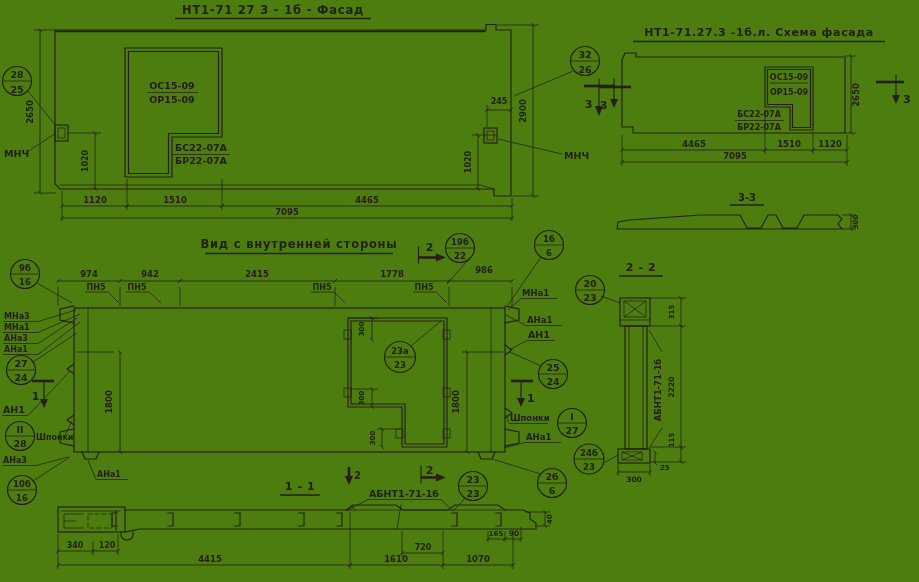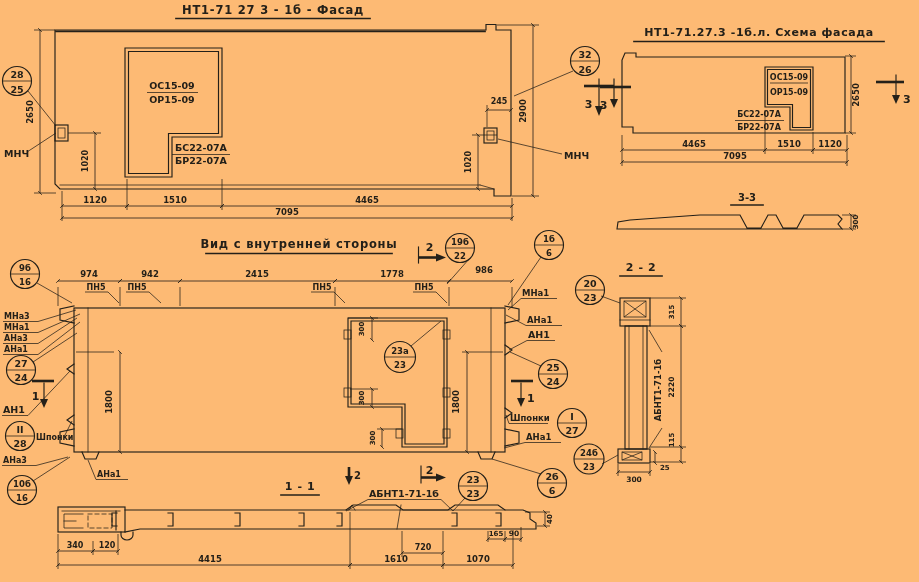--- a/index.html
+++ b/index.html
@@ -1,17 +1,17 @@
 <!DOCTYPE html>
 <html><head>
 <meta charset="utf-8">
 <style>
   html,body{margin:0;padding:0}
   body{background:#cfccc5;font-family:"DejaVu Sans",sans-serif}
-  .sheet{position:relative;width:919px;height:582px;background:#fdba74;overflow:hidden;box-shadow:0 0 4px rgba(0,0,0,.4)}
+  .sheet{position:relative;width:919px;height:582px;background:#4d7c0f;overflow:hidden;box-shadow:0 0 4px rgba(0,0,0,.4)}
   svg{display:block}
   text{fill:#242019;font-family:"DejaVu Sans",sans-serif;font-weight:bold}
   .ln{stroke:#242019;fill:none;stroke-width:1.15;stroke-linecap:square;stroke-linejoin:miter}
   .lw2{stroke-width:1.7}
   .thin{stroke-width:0.75}
   .thick{stroke:#242019;fill:none;stroke-width:2.6;stroke-linecap:butt}
   .dim{stroke:#242019;fill:none;stroke-width:0.8;marker-start:url(#tick);marker-end:url(#tick)}
   .ld{stroke:#242019;fill:none;stroke-width:0.75}
   .dash{stroke-dasharray:4,3}
   .fillink{fill:#242019;stroke:none}

